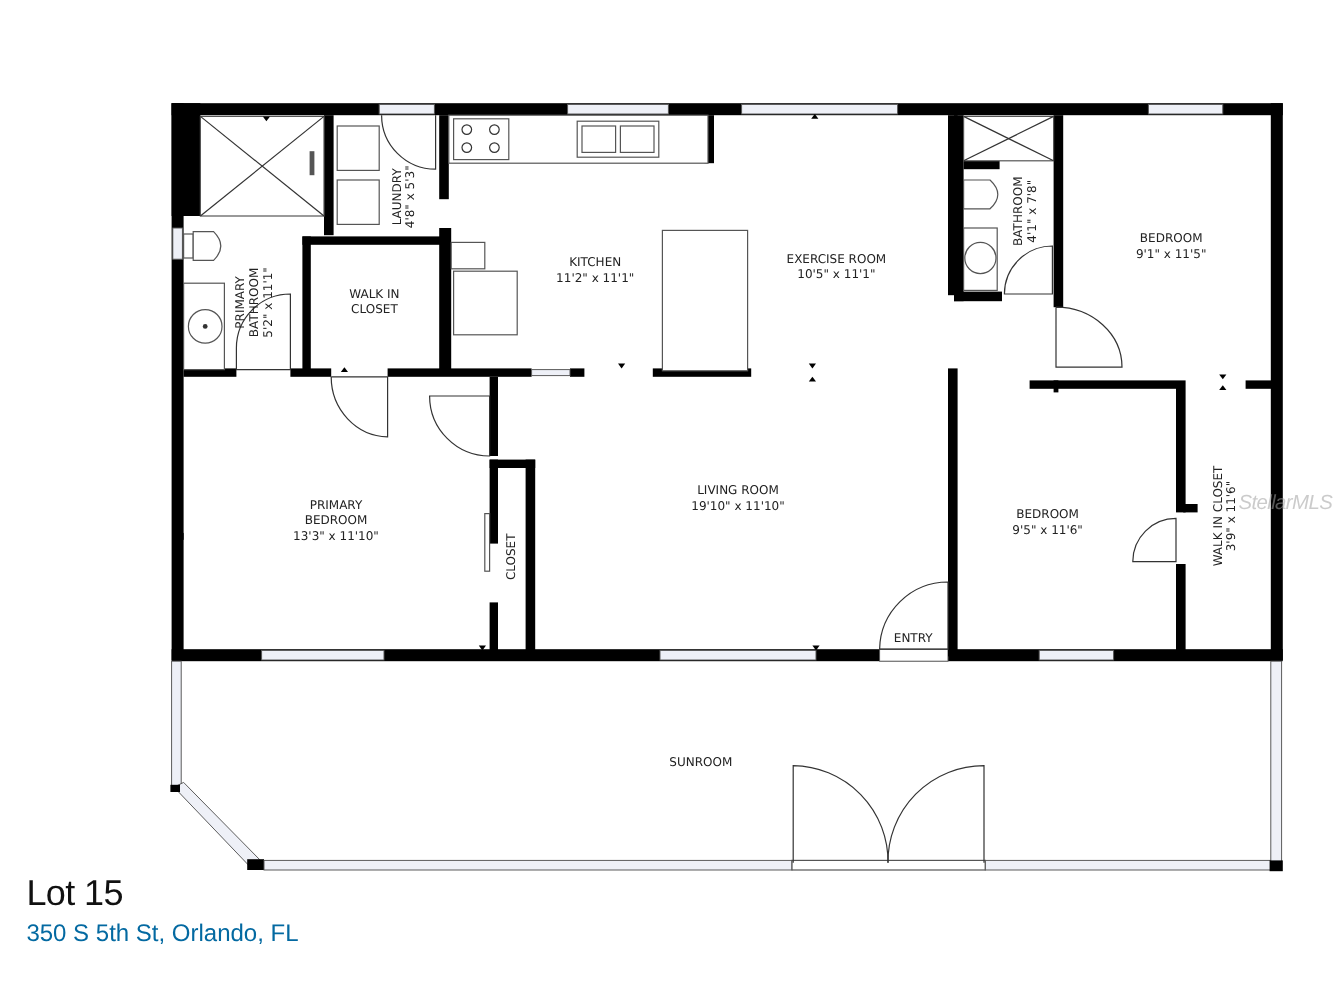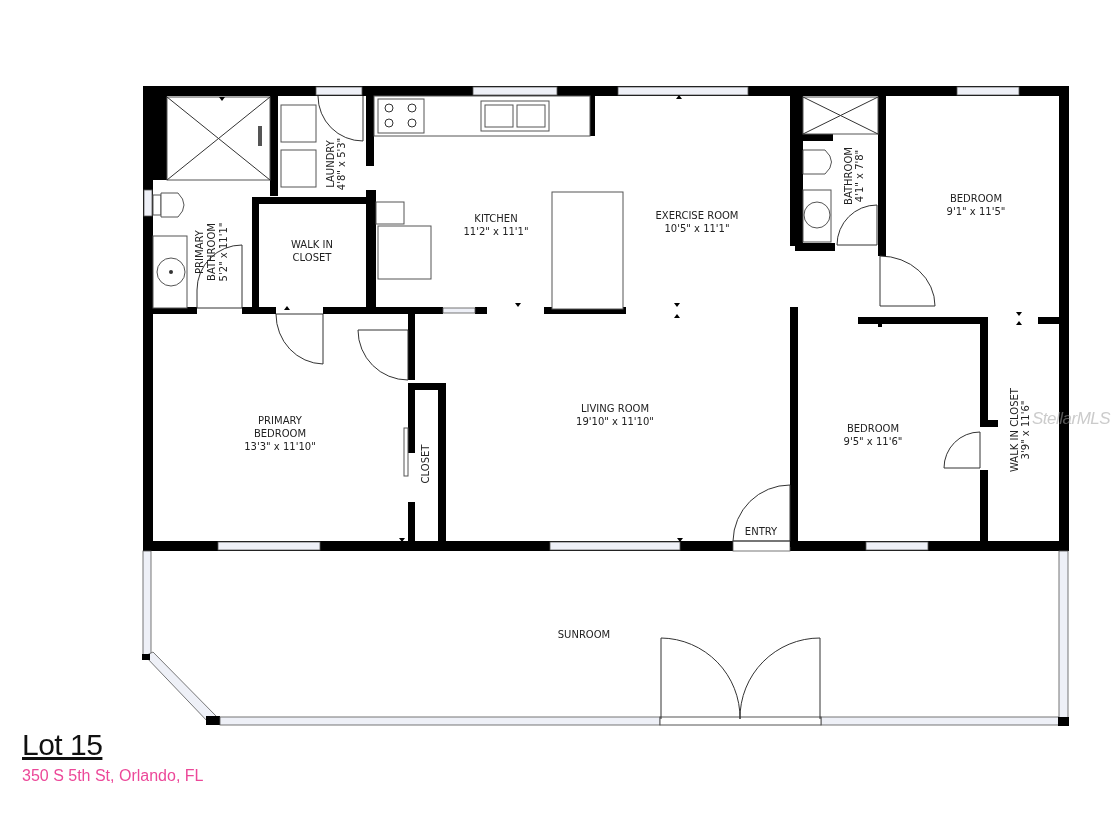--- a/index.html
+++ b/index.html
@@ -4,22 +4,22 @@
 <style>
   html, body { margin: 0; padding: 0; background: #ffffff; }
   body { width: 1120px; height: 840px; position: relative; overflow: hidden; font-family: "Liberation Sans", sans-serif; }
   #plan { position: absolute; left: 0; top: 0; width: 1120px; height: 840px; }
   .lbl { font-family: "DejaVu Sans", sans-serif; font-size: 10px; fill: #222; text-anchor: middle; }
   .wall { fill: #000; }
   .win { fill: #eef0f7; stroke: #555; stroke-width: 0.8; }
   .fix { fill: #fff; stroke: #555; stroke-width: 1; }
   .thin { fill: none; stroke: #333; stroke-width: 1; }
   .arr { fill: #000; }
-  .caption-title { position: absolute; left: 22px; top: 728px; font-size: 30px; color: #111; letter-spacing: -0.5px; text-decoration: underline; }
-  .caption-addr { position: absolute; left: 22px; top: 767px; font-size: 16px; color: #ec4899; }
+  .caption-title { position: absolute; left: 22px; top: 728px; font-size: 30px; color: #111; letter-spacing: -0.5px; }
+  .caption-addr { position: absolute; left: 22px; top: 767px; font-size: 20px; color: #0369a1; }
   .watermark { position: absolute; left: 1032px; top: 409px; font-size: 17px; color: rgba(160,160,160,0.55); letter-spacing: -0.5px; font-style: italic; }
 </style>
 </head>
 <body>
 
 <svg id="plan" viewBox="0 0 1120 840" xmlns="http://www.w3.org/2000/svg">
 
   <g>
     <rect class="wall" x="143" y="86" width="926" height="10"></rect>
     <rect class="wall" x="143" y="86" width="24" height="94"></rect>

